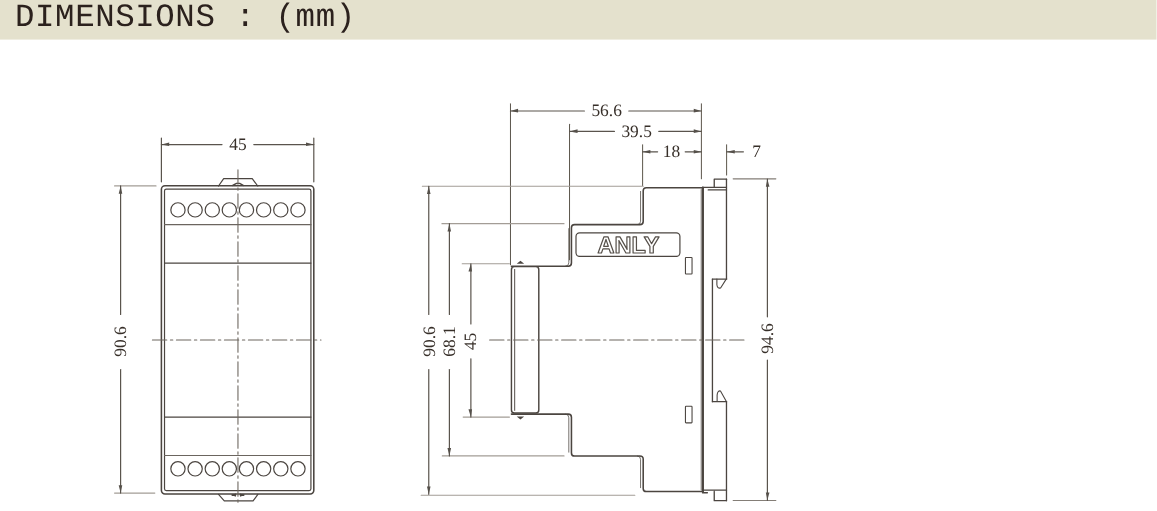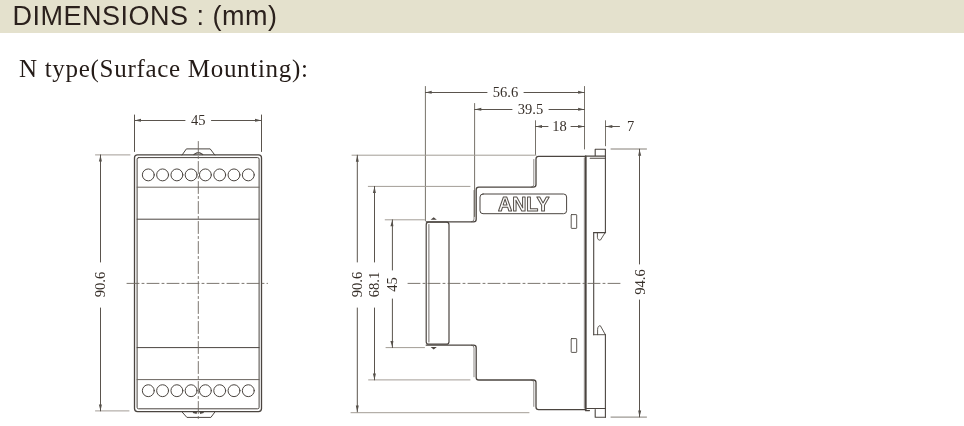--- a/index.html
+++ b/index.html
@@ -1,30 +1,29 @@
 <!DOCTYPE html>
 <html><head>
 <meta charset="utf-8">
 <style>
   html,body{margin:0;padding:0;background:#ffffff;}
   .page{position:relative;width:964px;height:426px;background:#ffffff;overflow:hidden;}
   .hdr{position:absolute;left:0;top:0;width:964px;height:33px;background:#e4e1cd;}
-  .hdrtxt{position:absolute;left:12.5px;top:1.4px;font-family:Liberation Sans, sans-serif;font-size:27px;color:#2b211d;letter-spacing:0.5px;}
+  .hdrtxt{position:absolute;left:12.5px;top:1.4px;font-family:Liberation Mono, monospace;font-size:27px;color:#2b211d;letter-spacing:0.5px;}
   .sub{position:absolute;left:19px;top:54.5px;font-family:"Liberation Serif",serif;font-size:25px;color:#241b17;letter-spacing:0.7px;}
   svg text{font-family:"Liberation Serif",serif;fill:#372f29;}
 </style>
 </head>
 <body>
 <div class="page">
 
 <div class="hdr"></div>
 
 <div class="hdrtxt">DIMENSIONS : (mm)</div>
 
-<div class="sub">N type(Surface Mounting):</div>
 <svg width="964" height="426" viewBox="0 0 964 426" style="position:absolute;left:0;top:0">
 <g fill="none" stroke-linecap="round" stroke-linejoin="round">
 
 <rect x="134.5" y="154.8" width="127" height="256.8" rx="3" stroke="#4b4540" stroke-width="1.3"></rect>
 
 <rect x="137.1" y="157.6" width="122" height="251.2" rx="1.5" stroke="#4b4540" stroke-width="1"></rect>
 
 <path d="M182.1,155 L186.4,148.9 L210.2,148.9 L214.8,155" stroke="#4b4540" stroke-width="1"></path>
 
 <path d="M193.9,154.5 L197.1,152.8 L199.7,152.8 L202.7,154.5" stroke="#4b4540" stroke-width="1.2"></path>

